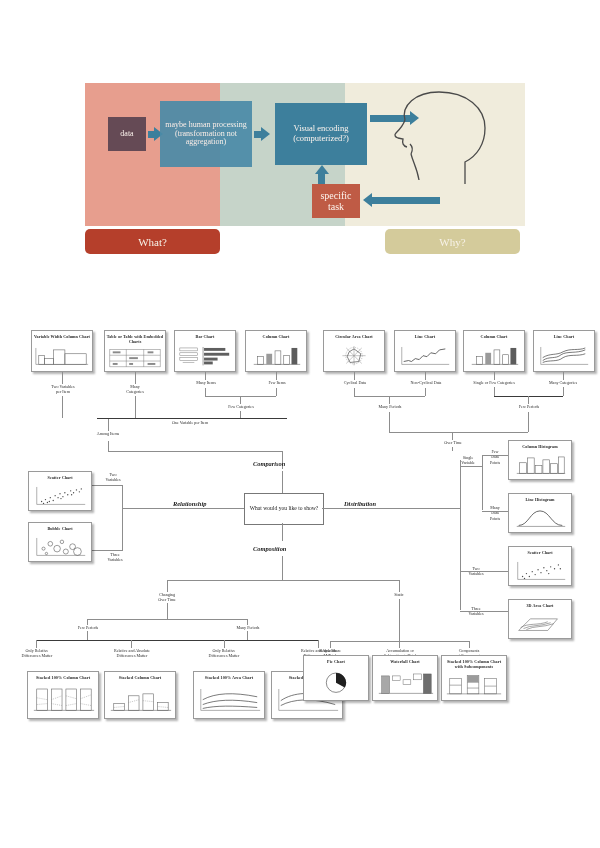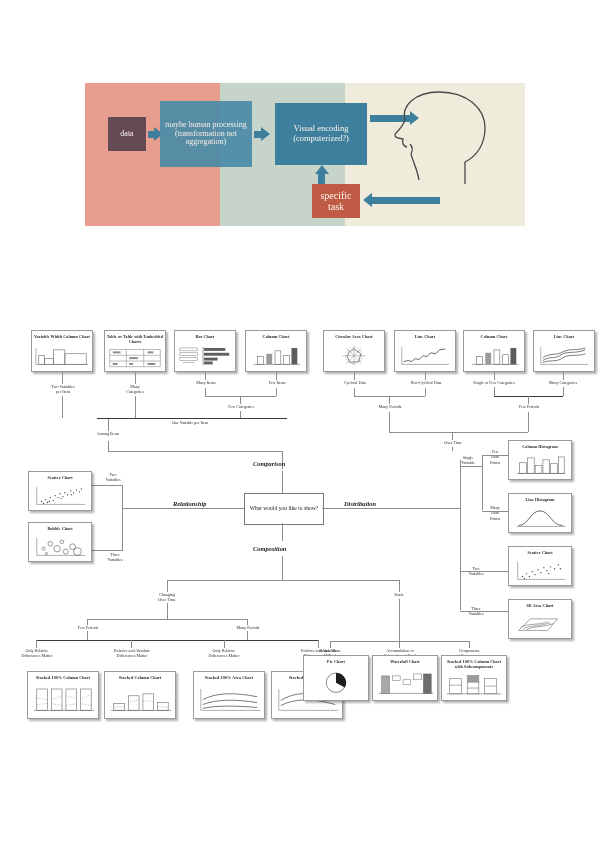--- a/index.html
+++ b/index.html
@@ -106,20 +106,22 @@
 
   <svg id="head-svg" viewBox="0 0 130 100">
     <path d="M20 32 C16 18 30 4 54 4 C82 4 100 20 100 40 C100 56 92 68 80 74
              L80 96" fill="none" stroke="#4a4a4a" stroke-width="1.3"></path>
     <path d="M20 32 C18 38 14 42 11 45 C9 47 10 49 13 50 L18 51
              C17 55 18 58 22 59" fill="none" stroke="#4a4a4a" stroke-width="1.3"></path>
     <path d="M26 66 C28 62 27 58 25 56" fill="none" stroke="#4a4a4a" stroke-width="1.3"></path>
     <path d="M26 66 C28 74 32 80 34 92" fill="none" stroke="#4a4a4a" stroke-width="1.3"></path>
   </svg>
 
+  <div class="tag" id="tag-what">What?</div>
+  <div class="tag" id="tag-why">Why?</div>
 </div>
 
 <div id="chooser">
 
   <div class="card" style="left:31px;top:30px;width:62px;height:42px;">
     <div class="ttl">Variable Width Column Chart</div>
     <div class="thumb">
         <svg viewBox="0 0 62 22">
       <path d="M4 20 L58 20 M4 20 L4 3" stroke="#777" stroke-width=".6" fill="none"></path>
       <rect x="7" y="11" width="6" height="9" fill="none" stroke="#666" stroke-width=".6"></rect>

